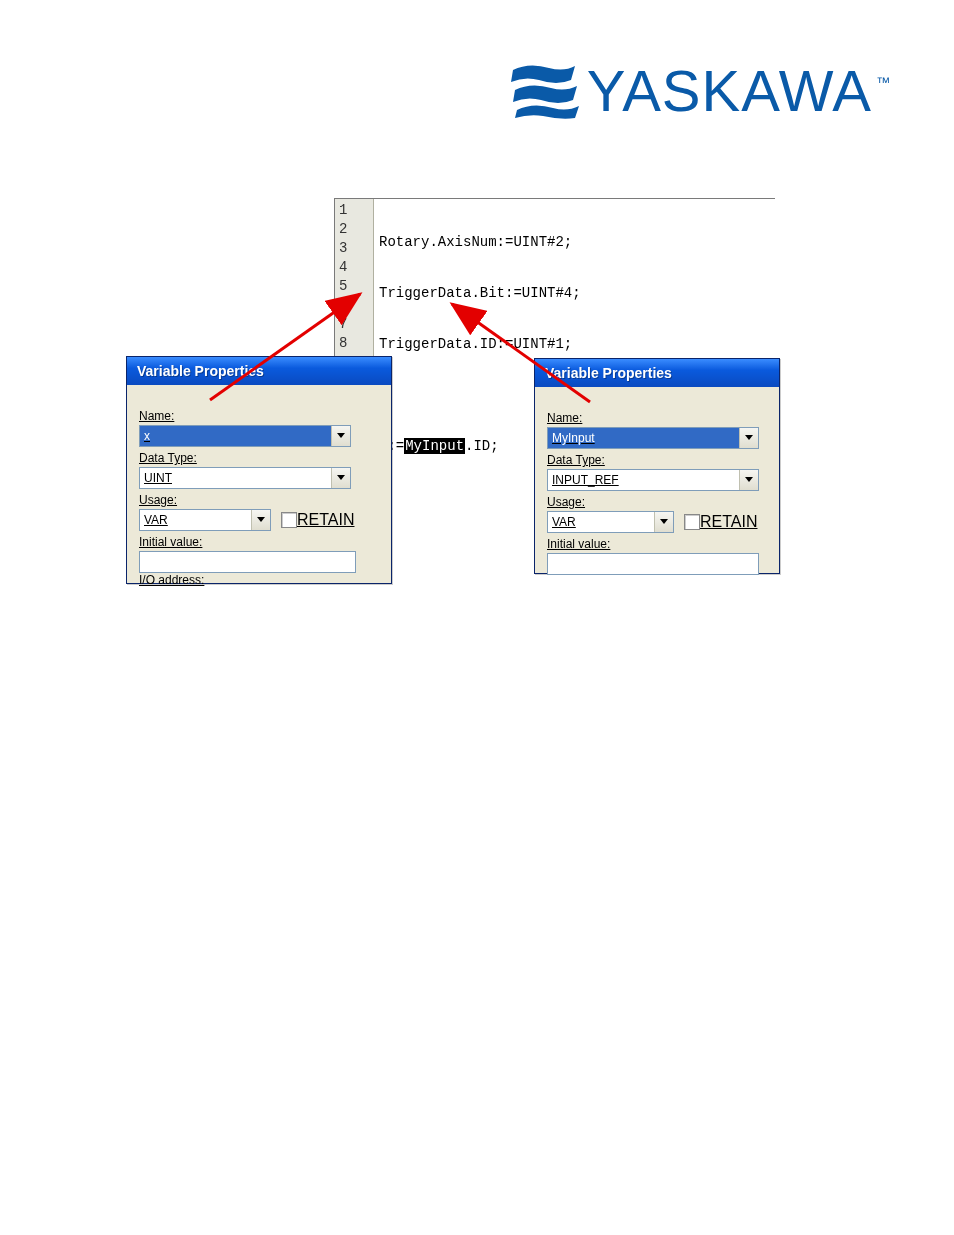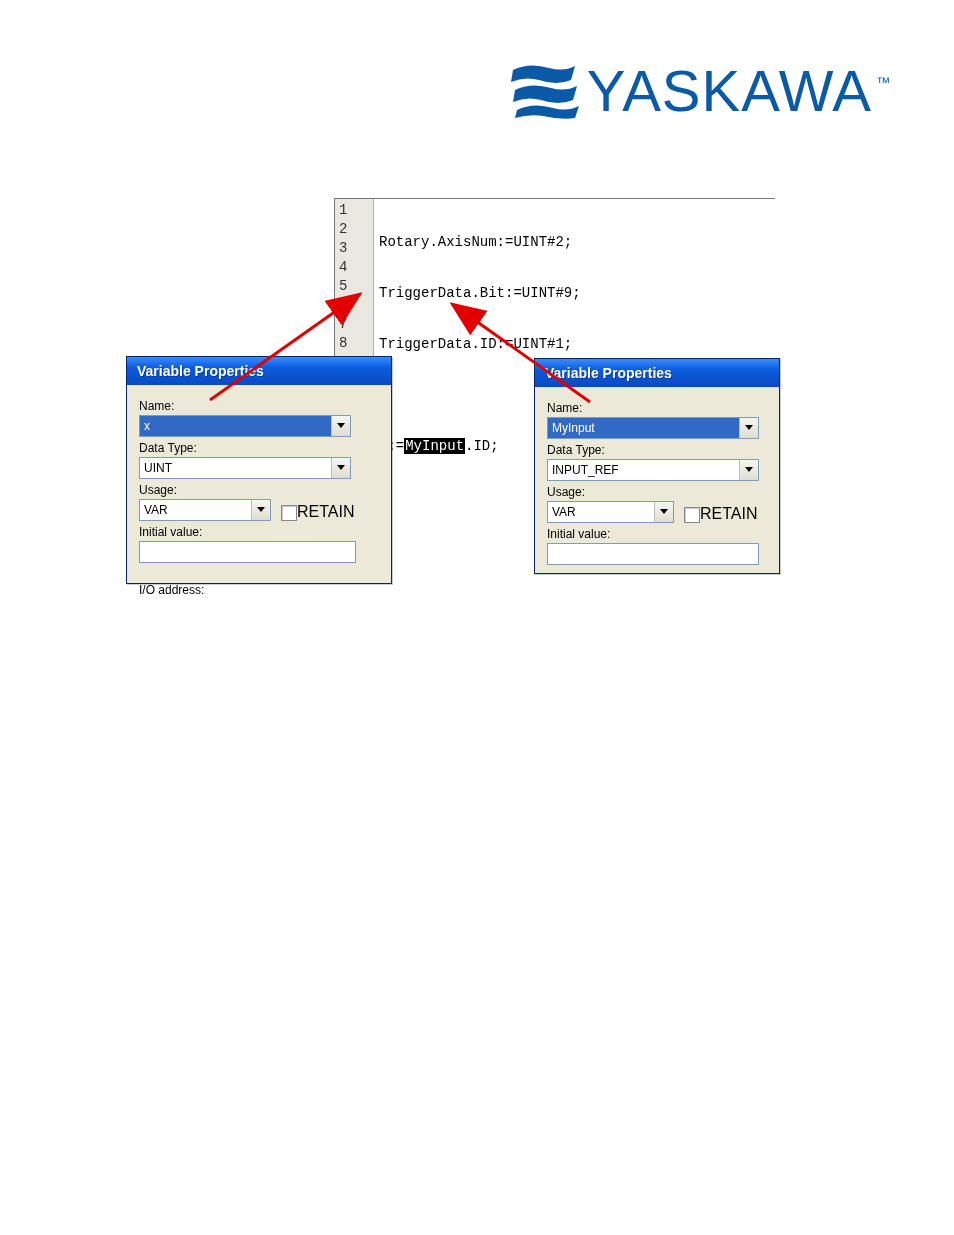--- a/index.html
+++ b/index.html
@@ -92,21 +92,22 @@
   .titlebar {
     background: linear-gradient(to bottom, #3a8cff 0%, #0a5add 40%, #0a4ac0 100%);
     color: #fff;
     font-weight: bold;
     font-family: "Tahoma", sans-serif;
     font-size: 14px;
     padding: 6px 10px;
     text-shadow: 1px 1px 0 rgba(0,0,0,0.3);
   }
   .body {
-    padding: 10px 12px 6px 12px;
+    padding: 20px 12px 6px 12px;
+    text-decoration: underline;
   }
   .field-label {
     font-size: 12px;
     color: #000;
     margin-top: 4px;
     margin-bottom: 2px;
   }
   .combo, .textin {
     display: flex;
     align-items: stretch;
@@ -138,21 +139,21 @@
   .combo .btn svg { display:block; }
   .textin input {
     flex: 1;
     border: none;
     outline: none;
     font-size: 12px;
     padding: 2px 4px;
     font-family: "Tahoma", sans-serif;
     background: transparent;
   }
-  .row { display:flex; align-items:flex-end; }
+  .row { display:flex; align-items:center; }
   .checkbox {
     width: 14px; height: 14px;
     border: 1px solid #888;
     background: #fff;
     box-shadow: inset 1px 1px 0 #ccc;
   }
   .retain-lbl { font-size: 16px; }
 
   #dialog-left {
     top: 356px;
@@ -168,21 +169,21 @@
   }
   .combo.full { width: 210px; }
   .combo.short { width: 130px; }
   #dialog-right .combo.full { width: 210px; }
   #dialog-right .combo.short { width: 125px; }
   #dialog-right .textin { width: 210px; }
   #dialog-left .textin { width: 215px; }
 
   .io-label {
     font-size: 12px;
-    margin-top: 20px;
+    margin-top: 0;
   }
 
   svg.arrow { position:absolute; pointer-events:none; }
 </style>
 </head>
 <body>
 
 <div class="logo">
   <svg width="70" height="60" viewBox="0 0 70 60">
     <path d="M4 10 Q20 2 40 8 Q55 12 66 6 L62 20 Q48 26 30 20 Q16 16 2 22 Z" fill="#0a5aa8"></path>
@@ -199,21 +200,21 @@
     <div>2</div>
     <div>3</div>
     <div>4</div>
     <div>5</div>
     <div>6</div>
     <div>7</div>
     <div>8</div>
   </div>
   <div class="code">
     <div class="line">Rotary.AxisNum:=UINT#2;</div>
-    <div class="line">TriggerData.Bit:=UINT#9;</div>
+    <div class="line">TriggerData.Bit:=UINT#4;</div>
     <div class="line">TriggerData.ID:=UINT#1;</div>
     <div class="line"></div>
     <div class="line"><span>x:=</span><span class="hl">MyInput</span><span>.ID;</span></div>
   </div>
 </div>
 
 <div id="dialog-left" class="dialog">
   <div class="titlebar">Variable Properties</div>
   <div class="body">
     <div class="field-label">Name:</div>

